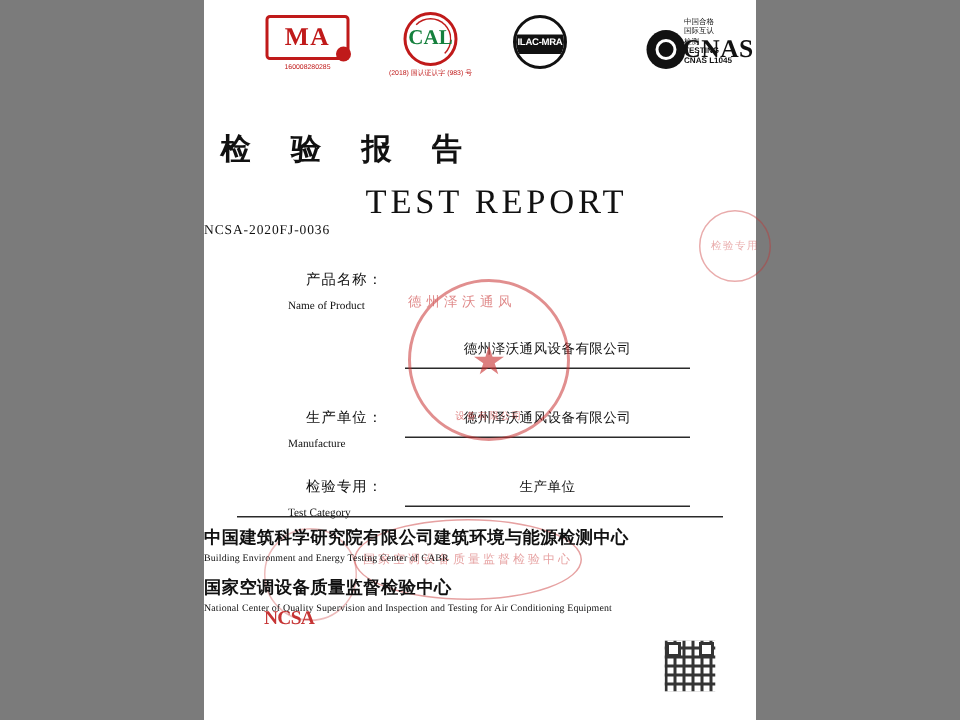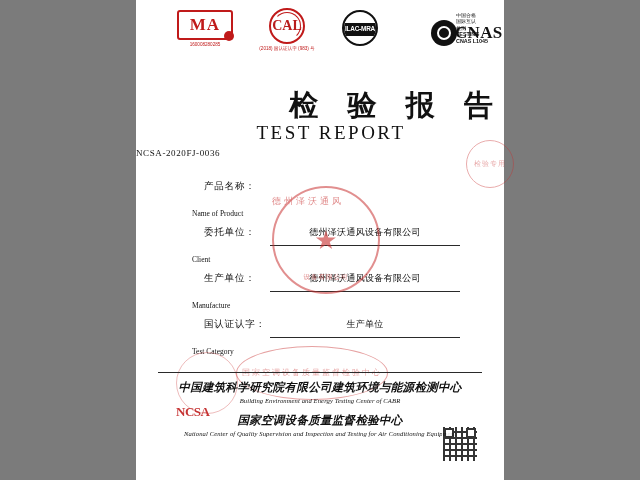--- a/index.html
+++ b/index.html
@@ -83,21 +83,21 @@
     position: relative;
     box-sizing: border-box;
   }
   .cal-circ .cal-txt {
     position: absolute;
     left: 0; right: 0; top: 50%;
     transform: translateY(-50%);
     font-family: "Liberation Serif", serif;
     font-weight: bold;
     font-size: 14px;
-    color: #b91c1c;
+    color: #15803d;
   }
   .cal-circ .cal-arc {
     position: absolute;
     left: 2px; right: 2px; top: 2px; bottom: 2px;
     border: 1.2px solid #c01a1a;
     border-radius: 50%;
     border-left-color: transparent;
     border-bottom-color: transparent;
   }
   
@@ -166,34 +166,34 @@
     line-height: 1.28;
     color: #111;
     white-space: nowrap;
   }
   .cert-cnastext .bold { font-weight: bold; font-size: 5.4px; }
 
   
   .title-cn {
     position: absolute;
     left: 0; right: 0; top: 86px;
-    text-align: right;
-    font-family: "Liberation Serif", serif;
-    font-weight: bold;
-    font-size: 29px;
+    text-align: left;
+    font-family: "Liberation Serif", serif;
+    font-weight: bold;
+    font-size: 20px;
     letter-spacing: 11px;
     text-indent: 11px;
     color: #111;
   }
   .title-en {
     position: absolute;
     left: 0; right: 0; top: 122px;
     text-align: center;
     font-family: "Liberation Serif", serif;
-    font-size: 19px;
+    font-size: 23px;
     letter-spacing: 2.5px;
     color: #111;
     padding-left: 22px;
   }
   .report-no {
     position: absolute;
     left: 0; right: 0; top: 148px;
     text-align: left;
     font-family: "Liberation Serif", serif;
     font-size: 9px;
@@ -225,21 +225,21 @@
     color: #111;
     letter-spacing: 0.8px;
     white-space: nowrap;
     margin-left: 12px;
   }
   .field-label .en {
     display: block;
     font-family: "Liberation Serif", serif;
     font-size: 7.5px;
     color: #111;
-    margin-top: 16px;
+    margin-top: 6px;
     white-space: nowrap;
   }
   .field-value {
     position: absolute;
     left: 78px;
     right: 0;
     top: 0;
     height: 20px;
     text-align: center;
     font-family: "Liberation Serif", serif;
@@ -248,23 +248,22 @@
     letter-spacing: 0.3px;
     border-bottom: 1px solid #2a2a2a;
     padding-bottom: 3px;
     box-sizing: border-box;
   }
 
   
   .footer {
     position: absolute;
     left: 0; right: 0;
-    top: 380px;
-    text-align: center;
-    font-style: italic;
+    top: 352px;
+    text-align: left;
   }
   .footer .rule {
     position: absolute;
     left: 22px; right: 22px;
     top: -8px;
     border-top: 1px solid #2a2a2a;
   }
   .footer .org-cn {
     font-family: "Liberation Serif", serif;
     font-weight: bold;
@@ -473,38 +472,34 @@
   <div class="fields">
 
     <div class="field-row">
       <div class="field-label">
         <span class="cn">产品名称：</span>
         <span class="en">Name of Product</span>
       </div>
     </div>
 
     <div class="field-row">
-      <div class="field-label">
-        <span class="cn">委托单位：</span>
-        <span class="en">Client</span>
-      </div>
       <div class="field-value">德州泽沃通风设备有限公司</div>
     </div>
 
     <div class="field-row">
       <div class="field-label">
         <span class="cn">生产单位：</span>
         <span class="en">Manufacture</span>
       </div>
       <div class="field-value">德州泽沃通风设备有限公司</div>
     </div>
 
     <div class="field-row">
       <div class="field-label">
-        <span class="cn">国认证认字：</span>
+        <span class="cn">检验专用：</span>
         <span class="en">Test Category</span>
       </div>
       <div class="field-value">生产单位</div>
     </div>
   </div>
 
   <div class="seal seal-main">
     <span class="ring"></span>
     <span class="arc-top">德州泽沃通风</span>
     <span class="star">★</span>

